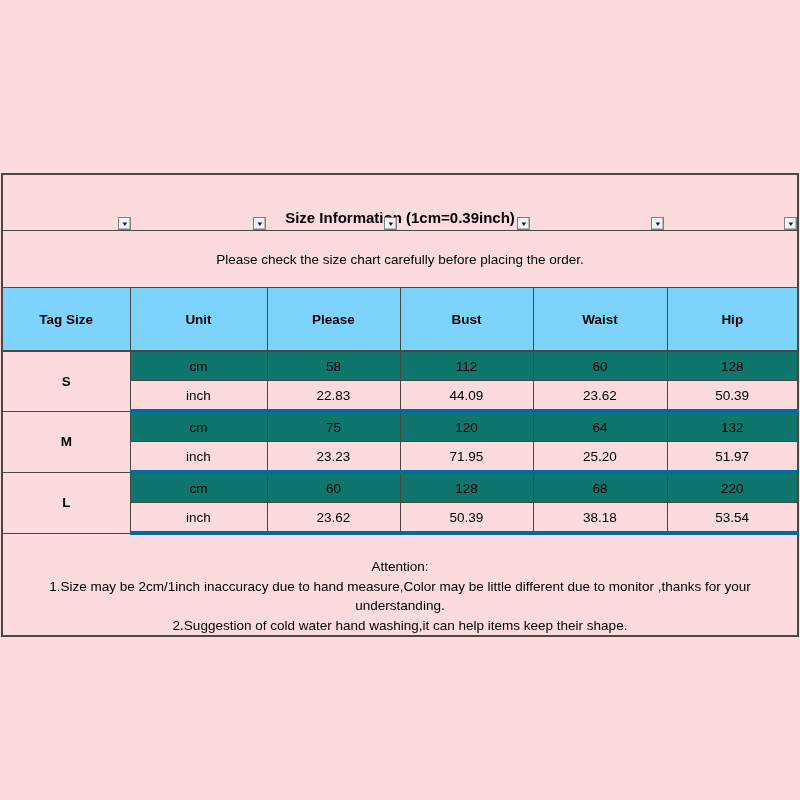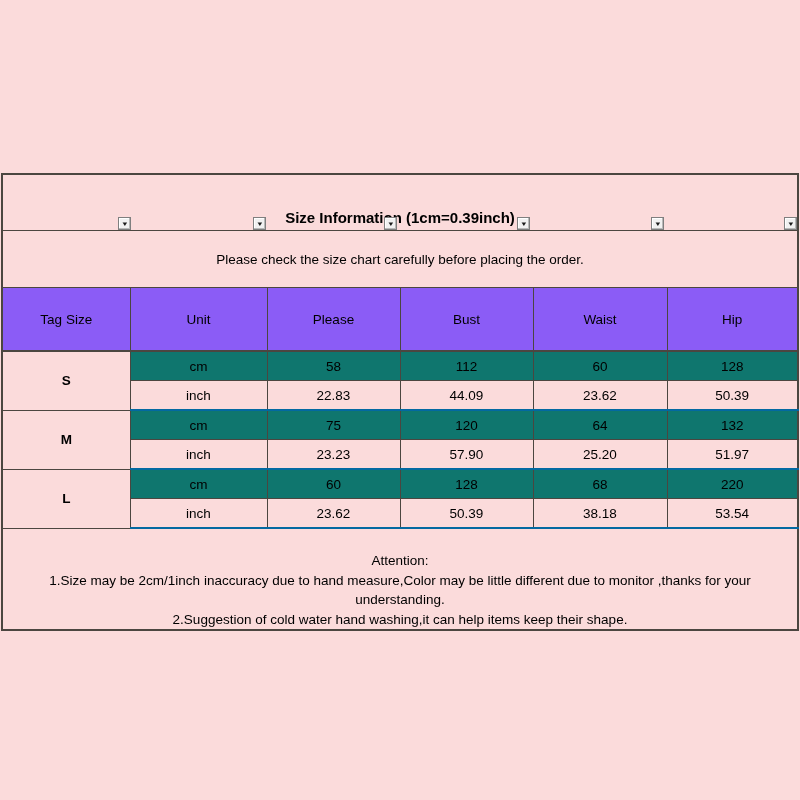--- a/index.html
+++ b/index.html
@@ -46,27 +46,27 @@
   }
   .filter-btn .arrow{font-size:6px;line-height:1;color:#1a1a1a;transform:scaleX(1.3);}
   .subtitle-cell{
     height:56px;
     vertical-align:middle;
     border-bottom:2px solid #4b4640;
     font-size:13.5px;
   }
   .header-row th{
     height:62px;
-    font-weight:normal;
+    font-weight:bold;
     vertical-align:middle;
     border-bottom:2px solid #4b4640;
-    background:#8b5cf6;
+    background:#7dd3fc;
   }
   .row-cm td{height:28px;background:#0f766e;vertical-align:middle;}
-  .row-inch td{height:28px;background:#fbdbdb;vertical-align:middle;border-bottom:2px solid #0369a1;}
+  .row-inch td{height:28px;background:#fbdbdb;vertical-align:middle;border-bottom:4px solid #0369a1;}
   .size-cell{background:#fbdbdb !important;font-weight:bold;font-size:14px;}
   .attention-cell{
     height:100px;
     text-align:left;
     vertical-align:bottom;
     padding:2px 8px 5px 6px;
     font-size:13.5px;
     line-height:19.5px;
     background:#fbdbdb;
     margin-left:43px;
@@ -140,21 +140,21 @@
         <td class="size-cell" rowspan="2">M</td>
         <td>cm</td>
         <td>75</td>
         <td>120</td>
         <td>64</td>
         <td>132</td>
       </tr>
       <tr class="row-inch">
         <td>inch</td>
         <td>23.23</td>
-        <td>57.90</td>
+        <td>71.95</td>
         <td>25.20</td>
         <td>51.97</td>
       </tr>
       <tr class="row-cm">
         <td class="size-cell" rowspan="2">L</td>
         <td>cm</td>
         <td>60</td>
         <td>128</td>
         <td>68</td>
         <td>220</td>

